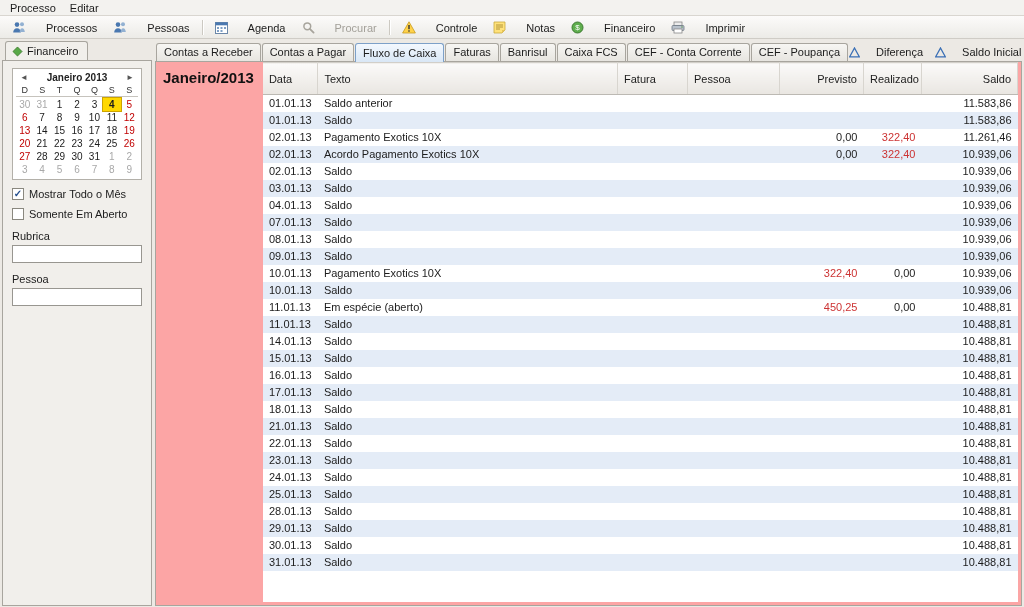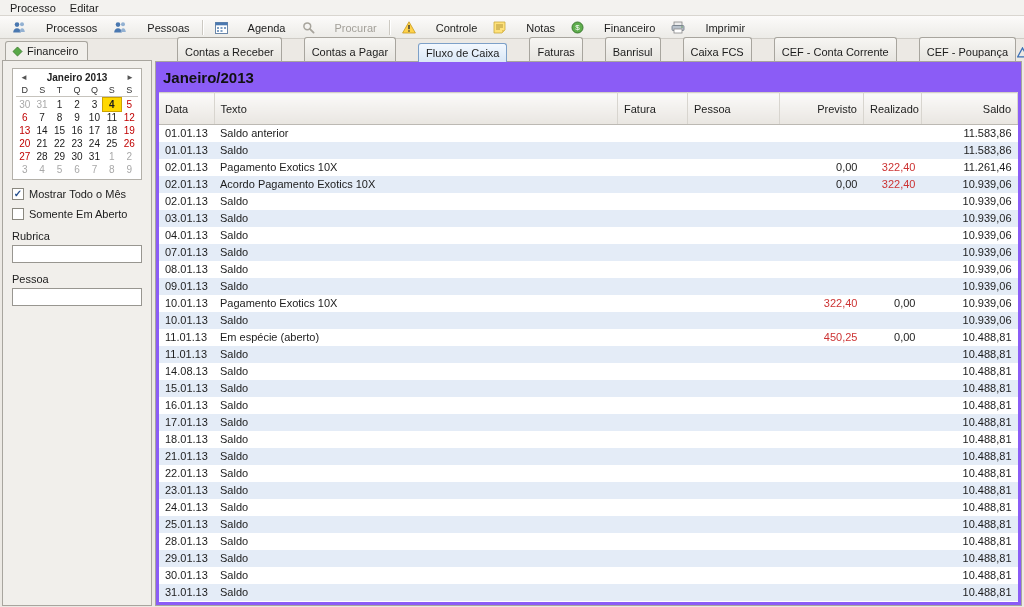--- a/index.html
+++ b/index.html
@@ -50,30 +50,30 @@
     display:inline-flex; align-items:center; justify-content:center;
     font-size:10px; line-height:1; color:#234d8c; font-weight:bold; }
   .field-label { margin-top:10px; color:#1c1c1c; }
   .field-input { display:block; width:100%; height:18px; margin-top:3px;
     border:1px solid #989690; background:#fff; font:inherit; padding:0 3px; }
   
   .main { flex:1; display:flex; flex-direction:column; min-width:0; }
   .tabbar { height:20px; display:flex; align-items:flex-end; padding:0 1px; }
   .tabs { display:flex; align-items:flex-end; }
   .tab { border:1px solid #a8a59e; border-bottom:none; border-radius:3px 3px 0 0;
-    background:linear-gradient(#f7f6f3,#e7e5e0); padding:8px 7px 3px; margin-right:1px;
-    white-space:nowrap; cursor:default; position:relative; z-index:1;margin-left:21px; }
+    background:linear-gradient(#f7f6f3,#e7e5e0); padding:2px 7px 3px; margin-right:1px;
+    white-space:nowrap; cursor:default; position:relative; z-index:1; }
   .tab.active { background:linear-gradient(#f3f8fe,#d9e7f6); border-color:#7da0c8;
     padding-top:3px; margin-bottom:-1px; z-index:3; }
   .tab-actions { margin-left:auto; display:flex; align-items:center; gap:12px;
     padding:0 6px 3px 0; }
   .tab-action { display:flex; align-items:center; gap:16px; white-space:nowrap; cursor:default; }
   
-  .main-panel { flex:1; border:1px solid #a8a59e; background:#8b5cf6;
-    display:flex; flex-direction:column; overflow:hidden; position:relative; z-index:2; }
+  .main-panel { flex:1; border:1px solid #a8a59e; background:#fca5a5;
+    display:flex; flex-direction:row; overflow:hidden; position:relative; z-index:2; }
   .page-title { font-size:15px; font-weight:bold; color:#111; padding:7px 6px 6px 7px; }
   .table-area { flex:1; background:#fff; margin:0 3px 3px 3px; overflow:hidden; }
   table { width:100%; border-collapse:collapse; table-layout:fixed; font-size:11px; }
   thead th { background:linear-gradient(#fbfaf9,#e9e6e1);
     border-right:1px solid #d8d5cf; border-top:1px solid #d2cfc9; border-bottom:1px solid #bcb9b3;
     font-weight:normal; text-align:left; padding:1px 6px; height:32px; white-space:nowrap; overflow:hidden; }
   thead th.num { text-align:right; }
   tbody td { padding:1px 6px; height:17px; white-space:nowrap; overflow:hidden; }
   tbody tr:nth-child(even) { background:#e4ecf7; }
   tbody td.num { text-align:right; }
@@ -459,21 +459,21 @@
                 <tr>
                   <td>11.01.13</td>
                   <td>Saldo</td>
                   <td></td>
                   <td></td>
                   <td class="num"></td>
                   <td class="num"></td>
                   <td class="num">10.488,81</td>
                 </tr>
                 <tr>
-                  <td>14.08.13</td>
+                  <td>14.01.13</td>
                   <td>Saldo</td>
                   <td></td>
                   <td></td>
                   <td class="num"></td>
                   <td class="num"></td>
                   <td class="num">10.488,81</td>
                 </tr>
                 <tr>
                   <td>15.01.13</td>
                   <td>Saldo</td>

